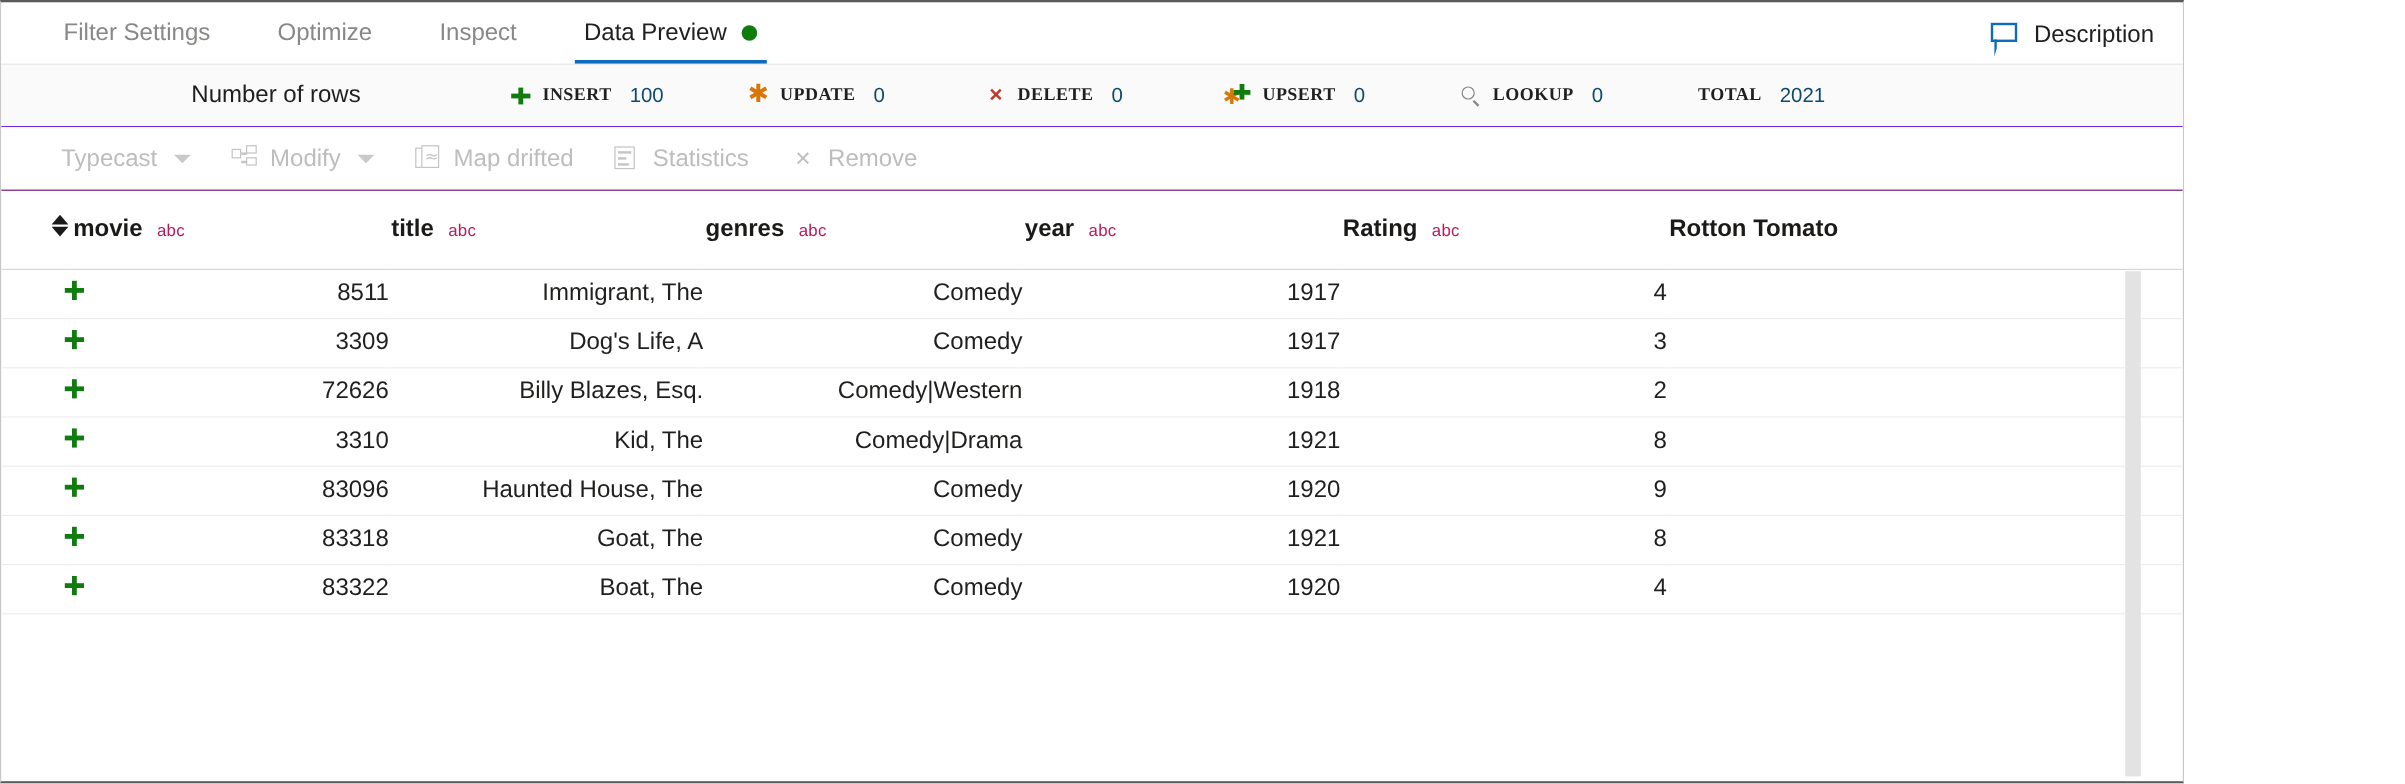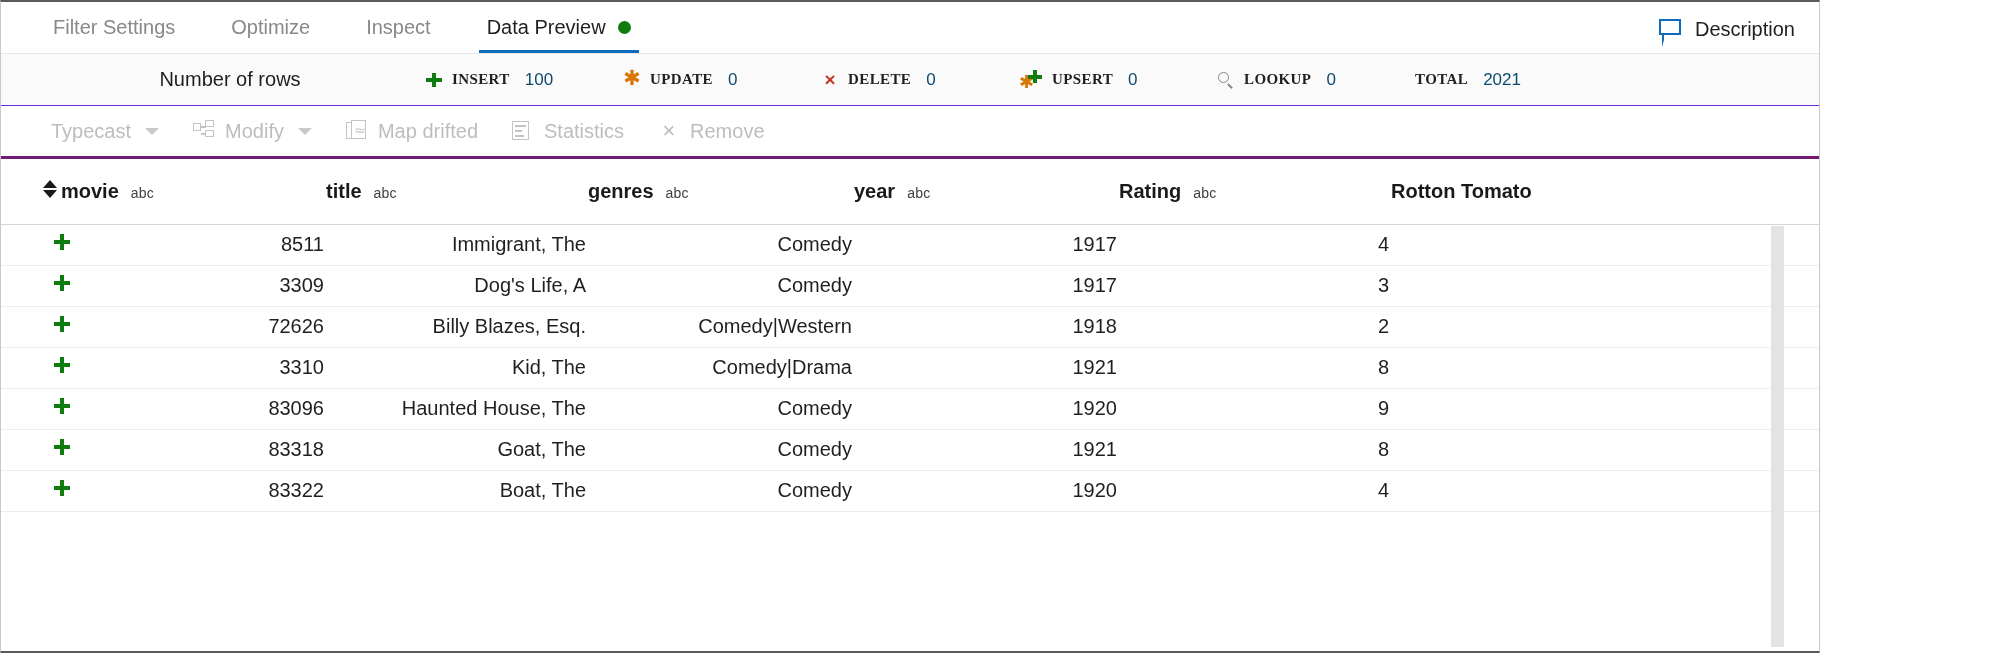--- a/index.html
+++ b/index.html
@@ -184,21 +184,21 @@
     position:absolute; left:11px; top:12px; width:6px; height:1.6px;
     background:#8a8886; transform:rotate(45deg); transform-origin:left center;
   }
 
   
   .toolbar {
     height: 53px;
     display: flex;
     align-items: center;
     padding-left: 50px;
-    border-bottom: 3px solid #701a75;
+    border-bottom: 1px solid #701a75;
     background: #ffffff;
     box-sizing: border-box;
   }
   .tool {
     display: flex;
     align-items: center;
     gap: 10px;
     font-size: 20px;
     color: #bdbdbd;
     margin-right: 34px;
@@ -277,21 +277,21 @@
   }
   .th-inner {
     display: flex;
     align-items: baseline;
     gap: 12px;
     padding-left: 2px;
   }
   .type-tag {
     font-size: 14px;
     font-weight: normal;
-    color: #404040;
+    color: #be185d;
     letter-spacing: .2px;
   }
   .sort-icon {
     width: 16px;
     height: 22px;
     position: relative;
     margin-left: 28px;
     display: inline-block;
   }
   .sort-icon .up, .sort-icon .dn {

